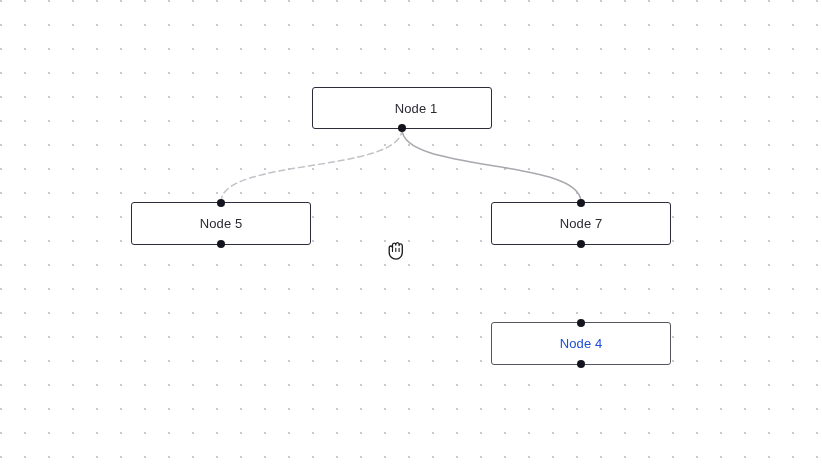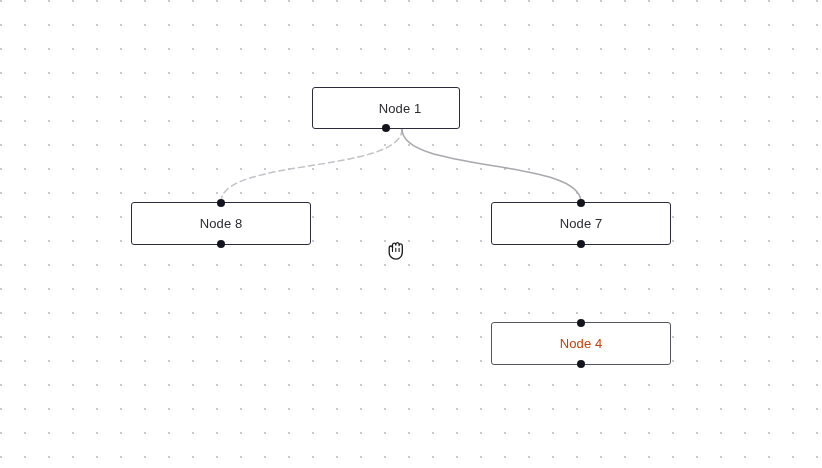--- a/index.html
+++ b/index.html
@@ -81,36 +81,36 @@
 <body>
 
 <div id="canvas">
 
   <svg class="edge-layer" width="822" height="468" viewBox="0 0 822 468">
       <path d="M 402 129 C 402 173, 221 158, 221 202" fill="none" stroke="#c2c2c8" stroke-width="1.5" stroke-linecap="round" stroke-dasharray="6 4"></path>
       <path d="M 402 129 C 402 173, 581 158, 581 202" fill="none" stroke="#a8a8ae" stroke-width="1.5" stroke-linecap="round"></path>
     </svg>
 
   <div id="node-container">
-      <div class="node" style="left: 312px; top: 87px; width: 148px; height: 42px; border: 1.5px solid rgb(43, 43, 58); padding-left: 28px;">
+      <div class="node" style="left: 312px; top: 87px; width: 180px; height: 42px; border: 1.5px solid rgb(43, 43, 58); padding-left: 28px;">
         <span class="node-label" style="color: rgb(43, 43, 51);">Node 1</span>
         <div class="handle bottom"></div>
       </div>
       <div class="node" style="left: 131px; top: 202px; width: 180px; height: 43px; border: 1.5px solid rgb(43, 43, 58);">
-        <span class="node-label" style="color: rgb(43, 43, 51);">Node 8</span>
+        <span class="node-label" style="color: rgb(43, 43, 51);">Node 5</span>
         <div class="handle top"></div>
         <div class="handle bottom"></div>
       </div>
       <div class="node" style="left: 491px; top: 202px; width: 180px; height: 43px; border: 1.5px solid rgb(43, 43, 58);">
         <span class="node-label" style="color: rgb(43, 43, 51);">Node 7</span>
         <div class="handle top"></div>
         <div class="handle bottom"></div>
       </div>
       <div class="node" style="left: 491px; top: 322px; width: 180px; height: 43px; border: 1.5px solid rgb(85, 85, 95);">
-        <span class="node-label" style="color: #c2410c;">Node 4</span>
+        <span class="node-label" style="color: #1d4ed8;">Node 4</span>
         <div class="handle top"></div>
         <div class="handle bottom"></div>
       </div>
     </div>
 
   <svg class="cursor-icon" viewBox="0 0 20 22" xmlns="http://www.w3.org/2000/svg" style="left: 386px; top: 239px;">
     <path d="M3.2 9.0 C3.2 7.6 4.0 7.0 4.9 7.0 C5.8 7.0 6.5 7.6 6.5 9.0
              L6.5 6.0 C6.5 4.7 7.3 4.1 8.2 4.1 C9.1 4.1 9.8 4.7 9.8 6.0
              L9.8 5.6 C9.8 4.3 10.6 3.7 11.5 3.7 C12.4 3.7 13.1 4.3 13.1 5.6
              L13.1 6.6 C13.1 5.4 13.9 4.9 14.7 4.9 C15.6 4.9 16.3 5.5 16.3 6.8

